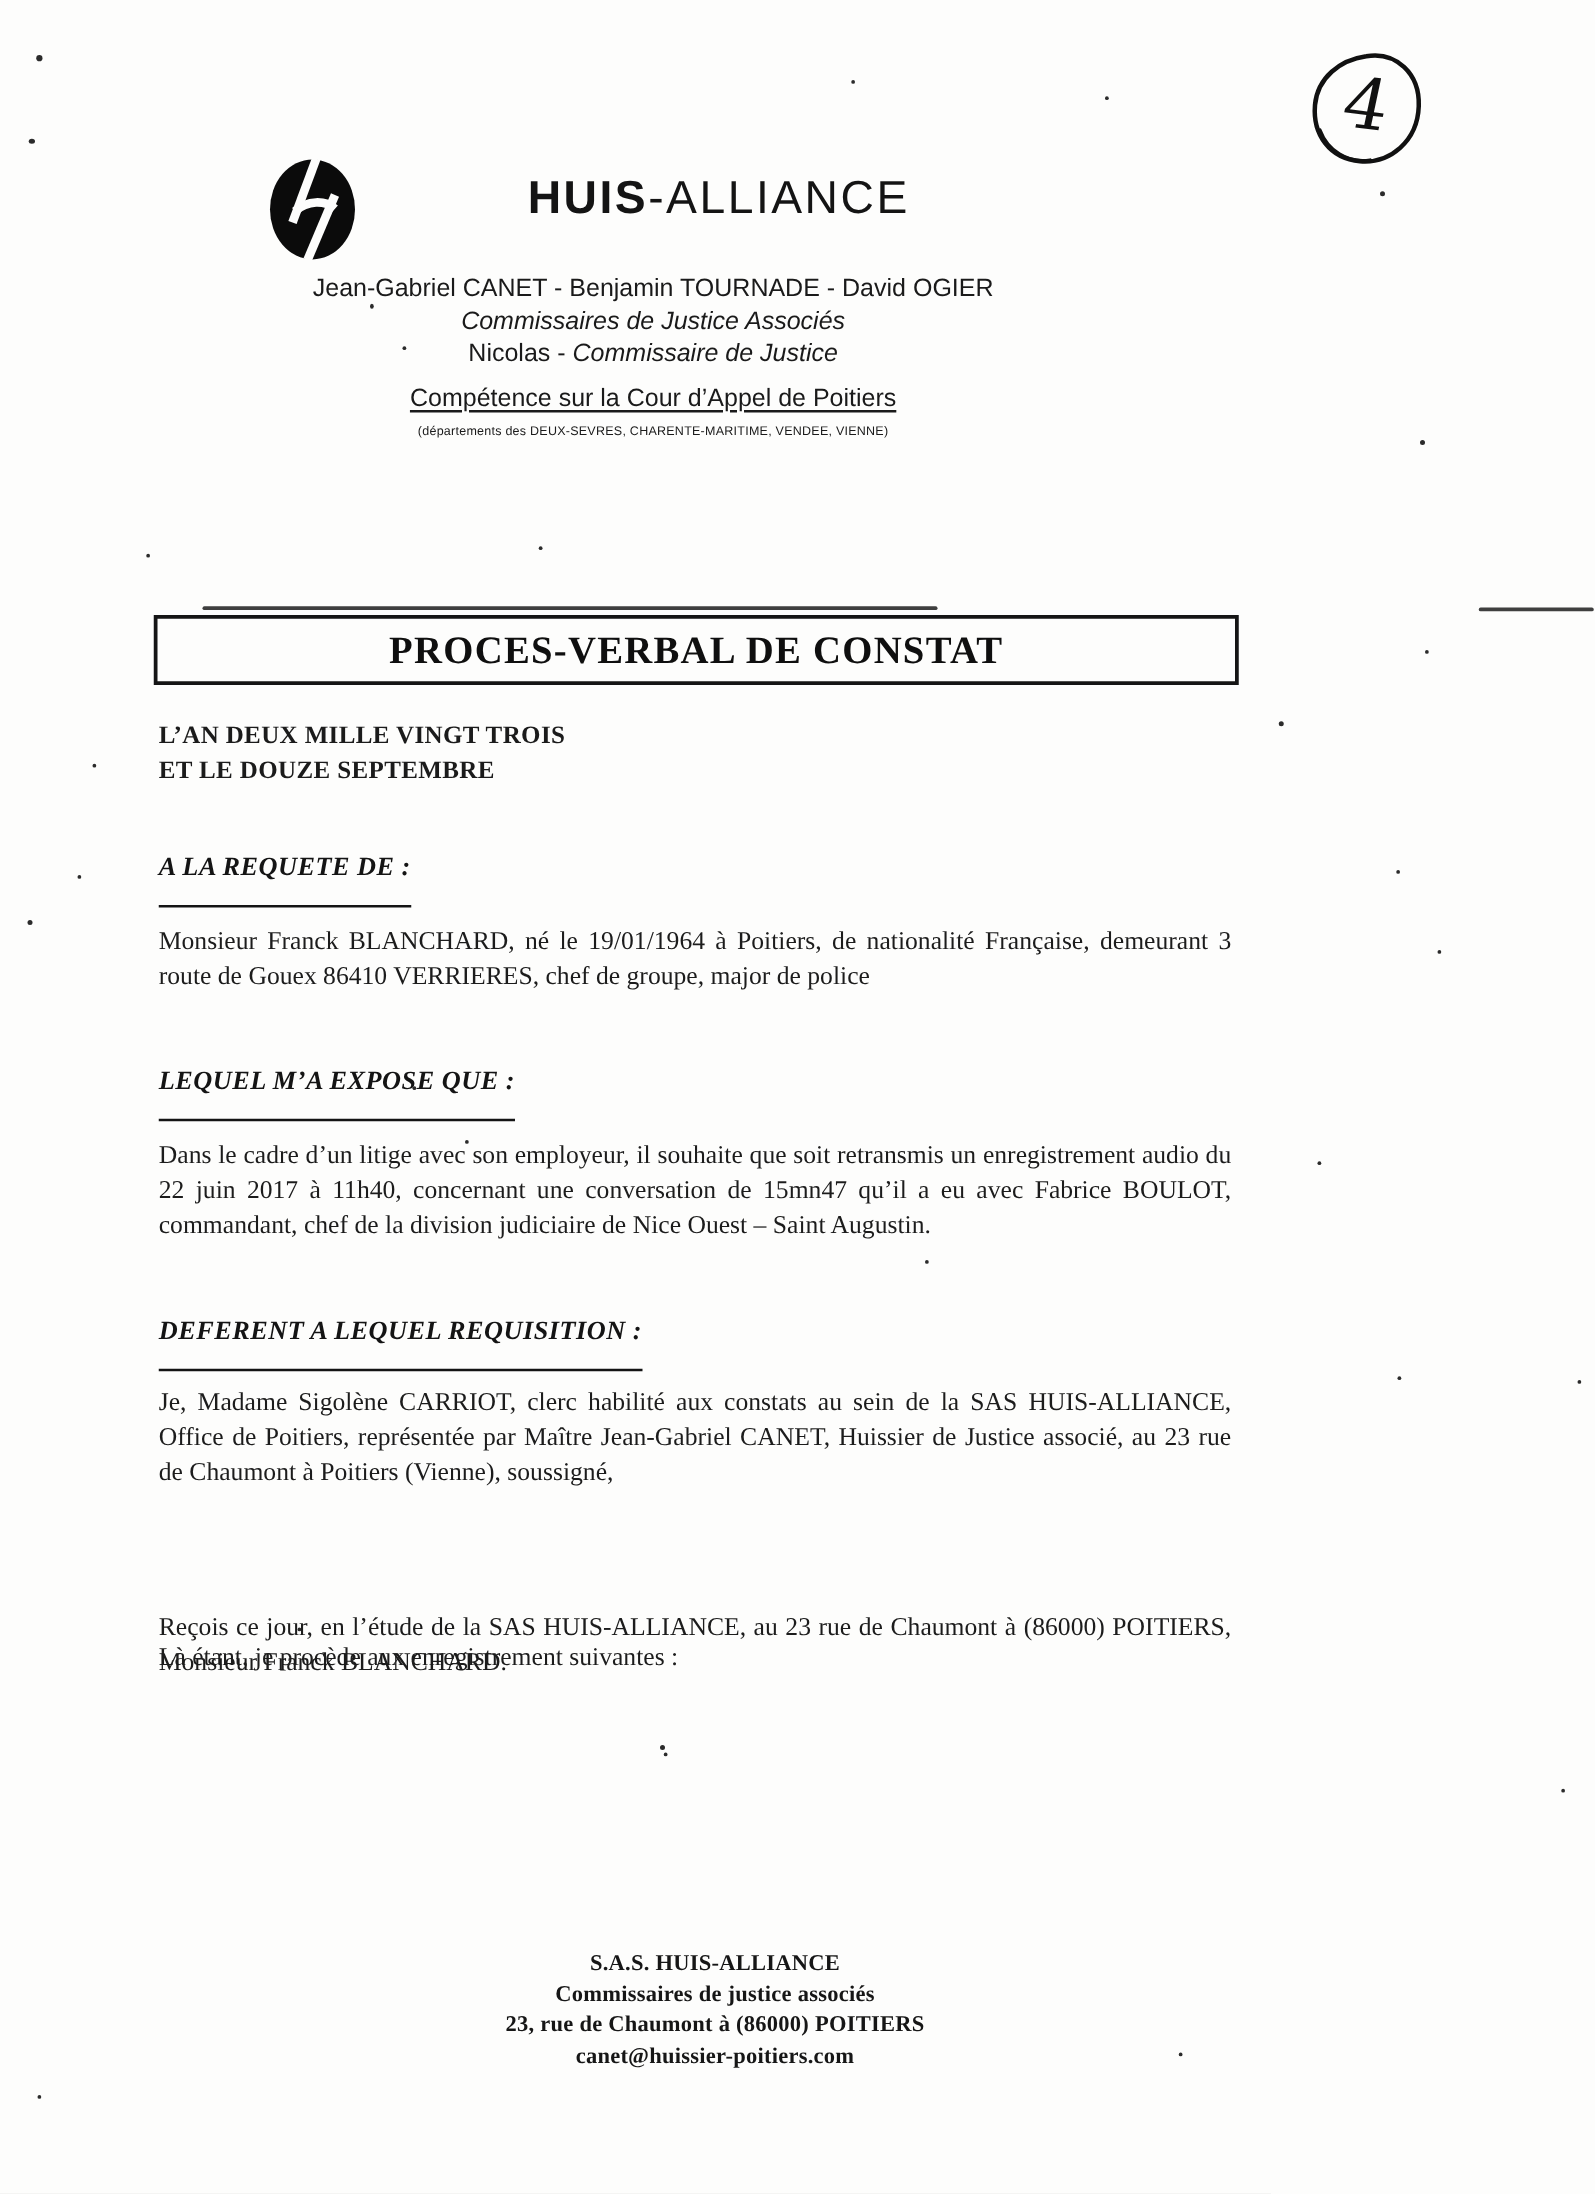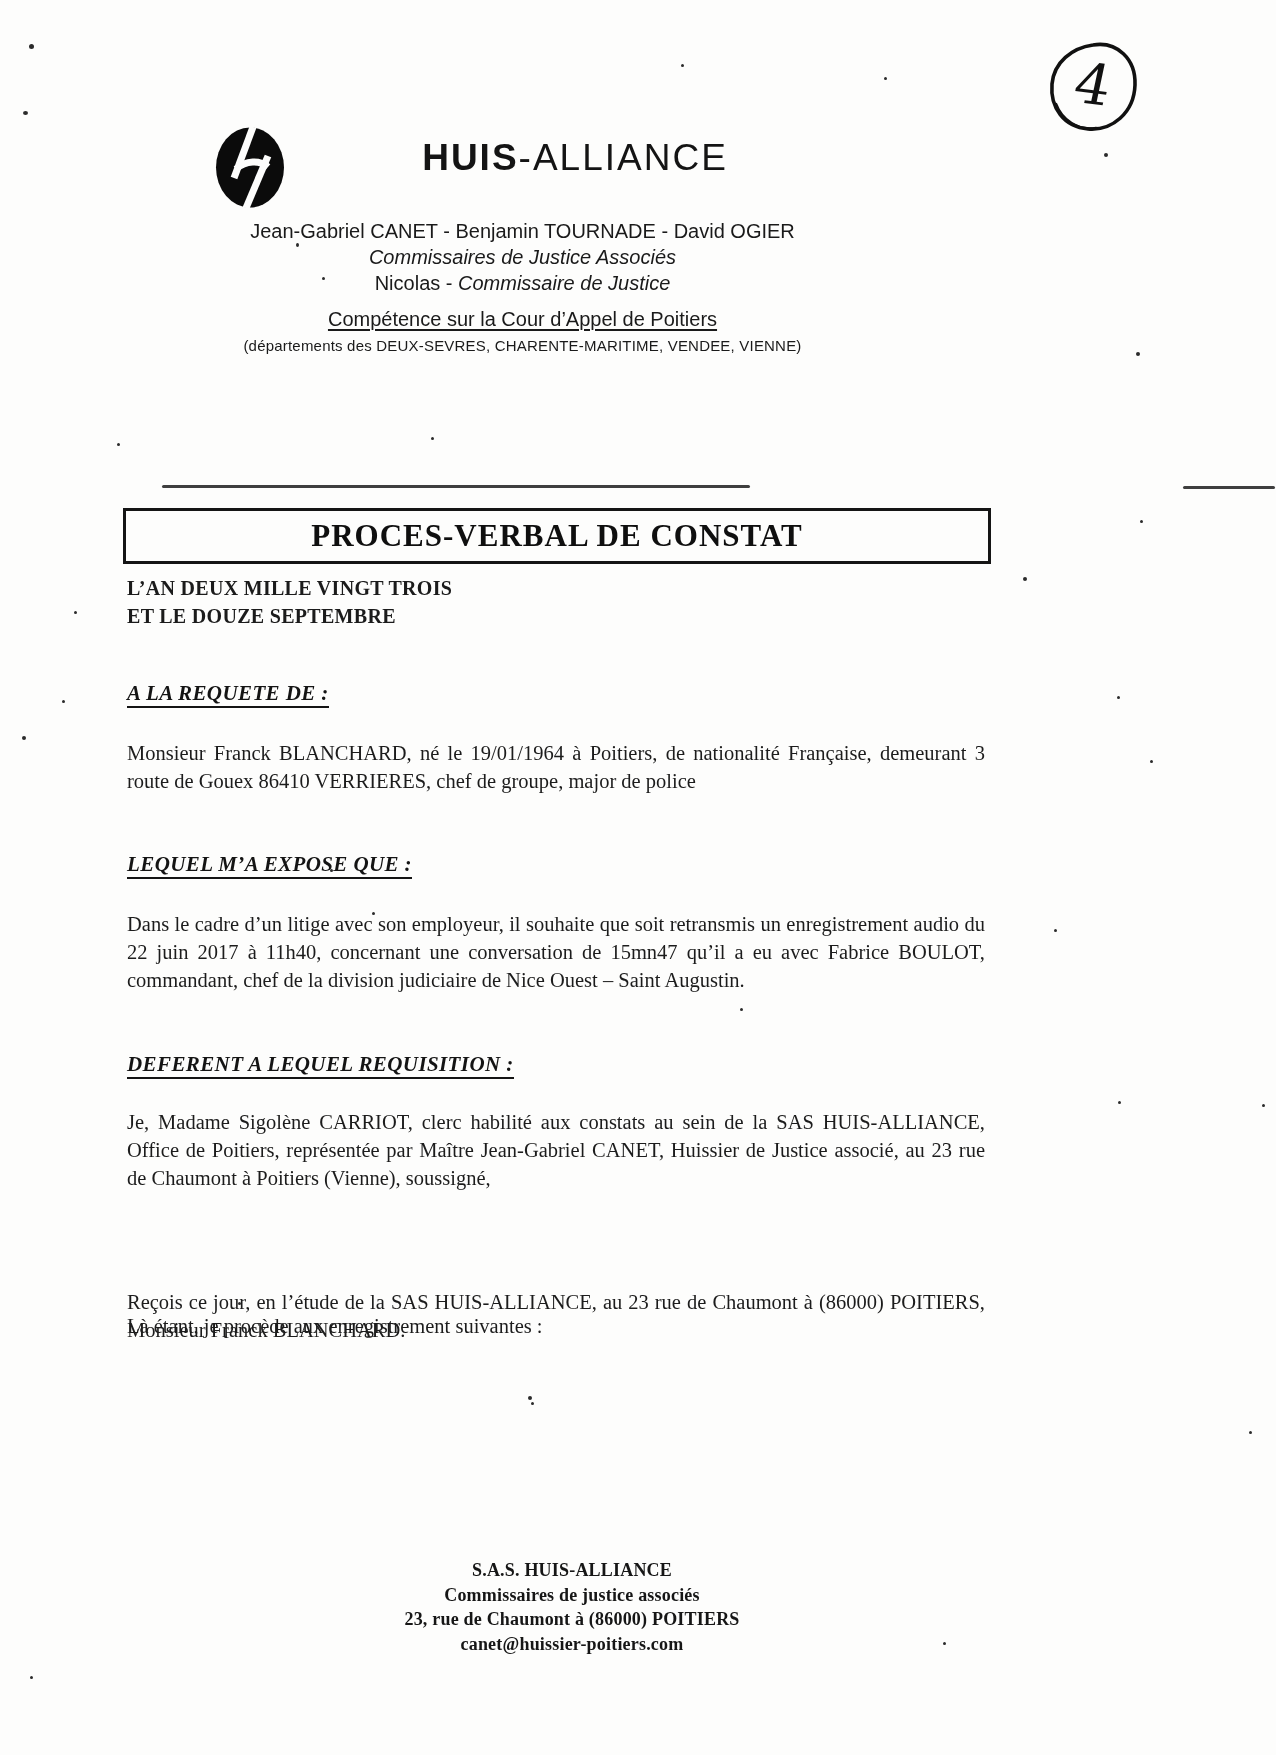--- a/index.html
+++ b/index.html
@@ -23,48 +23,48 @@
   .brand .r{font-weight:400;}
   .head-lines{
     position:absolute;left:140px;top:218px;width:765px;
     text-align:center;
     font-family:"Liberation Sans", sans-serif;
     font-size:20px;color:#1a1a1a;
   }
   .head-lines .hl{line-height:26px;}
   .hl.italic{font-style:italic;}
   .hl.competence{margin-top:10px;text-decoration:underline;text-underline-offset:3px;}
-  .hl.departments{font-size:15px;line-height:22px;margin-top:3px;letter-spacing:0.2px;}
+  .hl.departments{font-size:10px;line-height:22px;margin-top:3px;letter-spacing:0.2px;}
   
   .pagenum{position:absolute;left:1043px;top:38px;width:100px;height:100px;}
   .pagenum svg{position:absolute;left:0;top:0;}
   .pagenum .digit{
     position:absolute;left:26px;top:14px;width:48px;text-align:center;
     font-family:"DejaVu Serif", serif;font-size:56px;color:#111;
     transform:rotate(7deg) skewX(-5deg);
   }
   
   .title-box{
     position:absolute;left:123px;top:492px;width:862px;height:50px;
     border:3px solid #151515;
-    display:flex;align-items:center;justify-content:center;margin-top:16px;
+    display:flex;align-items:center;justify-content:center;
   }
   .title-box .t{
     font-weight:700;font-size:31px;letter-spacing:1px;color:#0f0f0f;
   }
   .smudge{position:absolute;background:#1d1d1d;opacity:.85;border-radius:2px;}
   
   .dates{position:absolute;left:127px;top:574px;font-size:20px;line-height:28px;letter-spacing:.3px;font-weight:bold;}
   .sec-head{
     position:absolute;left:127px;
     font-size:21px;font-weight:700;font-style:italic;letter-spacing:.4px;
     color:#141414;
   }
   .sec-head span{
-    display:inline-block;border-bottom:2.5px solid #141414;padding-bottom:0;
+    display:inline-block;border-bottom:2.5px solid #141414;padding-bottom:18px;
   }
   .para{
     position:absolute;left:127px;width:858px;
     font-size:20.5px;line-height:28px;text-align:justify;color:#1c1c1c;
   }
   .para.nj{text-align:left;}
   
   .footer{
     position:absolute;left:172px;top:1558px;width:800px;
     text-align:center;font-weight:700;

